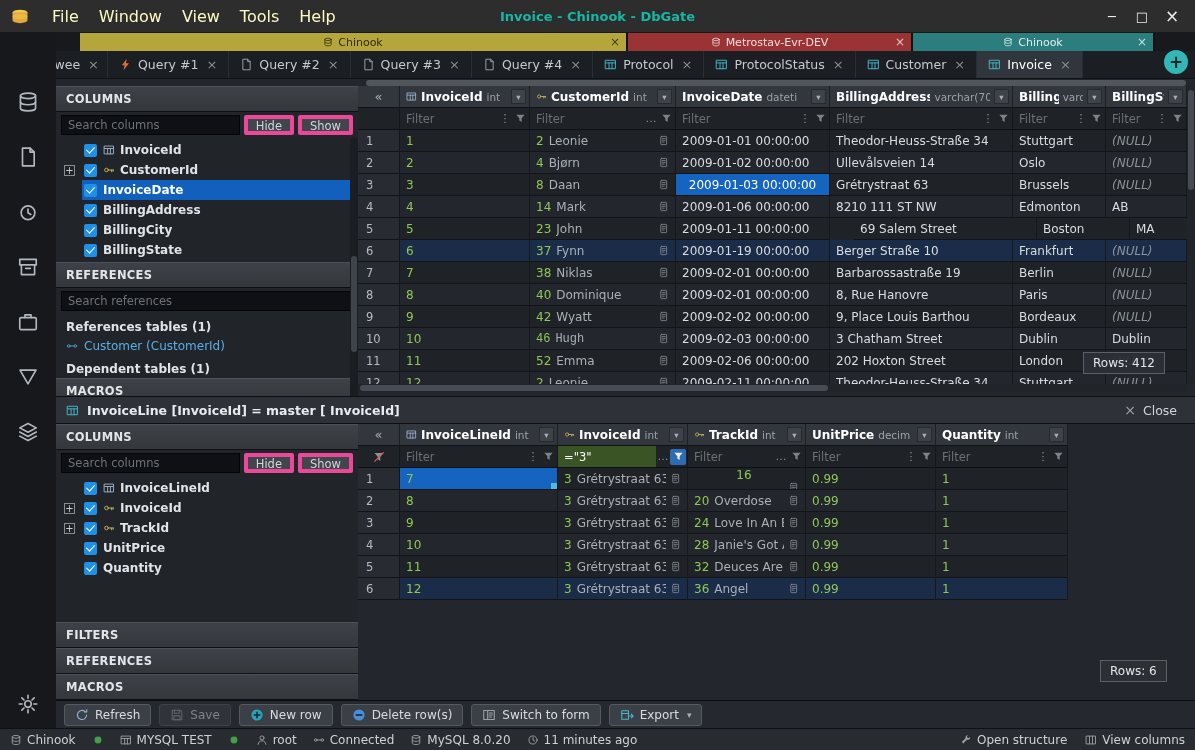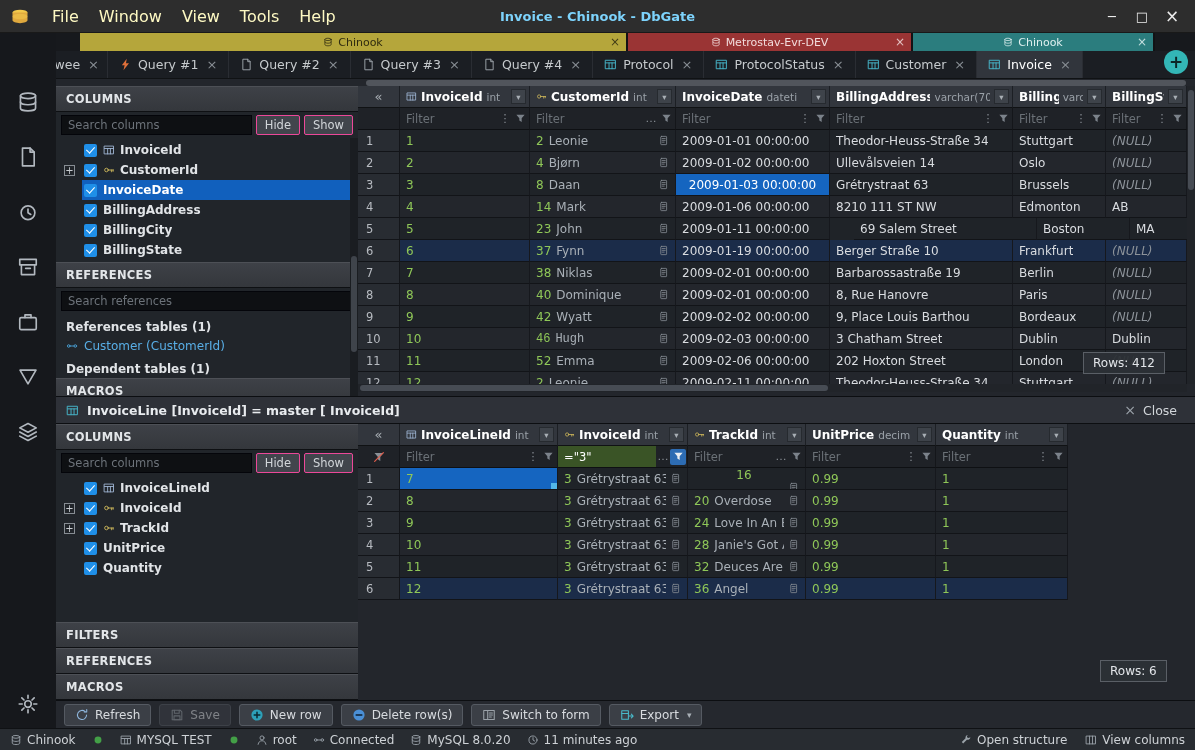--- a/index.html
+++ b/index.html
@@ -7,21 +7,21 @@
 body{position:relative;background:#23262c;font-family:"DejaVu Sans","Liberation Sans",sans-serif;font-size:12px;color:#d6dade;overflow:hidden}
 button{font-family:inherit;cursor:default}
 .icon{display:inline-flex;align-items:center;justify-content:center;flex:0 0 auto}
 .icon svg{display:block}
 
 
 .titlebar{position:absolute;inset:0 0 auto 0;height:33px;background:#2d2d2d;border-bottom:1px solid #191919;display:flex;align-items:center;z-index:8}
 .logo{margin:0 6px 0 10px}
 .menu{display:flex;margin-left:6px}
 .menu-item{padding:2px 10px;font-size:16px;color:#fef9c3}
-.win-title{position:absolute;left:50%;transform:translateX(-50%);font-size:13px;font-weight:bold;color:#7dd3fc;white-space:nowrap}
+.win-title{position:absolute;left:50%;transform:translateX(-50%);font-size:13px;font-weight:bold;color:#14b8a6;white-space:nowrap}
 .win-controls{margin-left:auto;display:flex;align-items:center;margin-right:8px}
 .win-btn{width:30px;text-align:center;font-size:13px;color:#ececec}
 .win-btn.closeb{font-size:17px}
 
 
 .sidebar{position:absolute;left:0;top:33px;width:56px;height:695px;background:#16181c;display:flex;flex-direction:column;align-items:center;padding:58px 0 10px;gap:30px;z-index:4}
 .side-btn{color:#b2b8bf}
 .side-btn.last{margin-top:auto}
 
 
@@ -41,21 +41,21 @@
 .hscroll-top{position:absolute;left:366px;top:80px;width:820px;height:6px;border-radius:3px;background:#51555c;z-index:3}
 
 
 .panel{position:absolute;left:56px;width:302px;background:#21252a;display:flex;flex-direction:column;overflow:hidden;z-index:2}
 .panel-top{top:86px;height:310px}
 .panel-bottom{top:424px;height:276px}
 .sec-header{flex:0 0 26px;display:flex;align-items:center;padding:0 10px;background:linear-gradient(#3e4147,#34373c);border-top:1px solid #4d5056;border-bottom:1px solid #0e1013;font-weight:bold;font-size:11.5px;letter-spacing:.3px;color:#e3e6e9}
 .search-row{flex:0 0 26px;display:flex;align-items:center;gap:4px;padding:3px 5px}
 .search-input{flex:1;min-width:0;height:20px;background:#0e1013;border:1px solid #04050a;color:#cfd3d7;font-size:11.5px;padding:0 6px;font-family:inherit}
 .search-input::placeholder{color:#6d737a}
-.mini-btn{flex:0 0 auto;height:20px;padding:0 8px;background:#41454c;border:1px solid #ec4899;border-radius:2px;color:#d2d6da;font-size:11.5px}
+.mini-btn{flex:0 0 auto;height:20px;padding:0 8px;background:#41454c;border:4px solid #ec4899;border-radius:2px;color:#d2d6da;font-size:11.5px}
 .col-list{padding:2px 0}
 .col-item{display:flex;align-items:center;height:20px;padding:0 6px;font-size:12px;font-weight:bold;color:#e1e4e7}
 .col-item .gutter{width:22px;display:flex;align-items:center;flex:0 0 22px}
 .expander-box{width:11px;height:11px;margin-left:2px;border:1px solid #878d93;color:#c8ccd0;font-size:10px;line-height:9px;text-align:center;font-weight:normal}
 .checkbox{width:13px;height:13px;border-radius:2px;background:#1f8fe8;position:relative;flex:0 0 13px;margin-right:6px}
 .checkbox:after{content:"";position:absolute;left:4px;top:1px;width:4px;height:7px;border:solid #fff;border-width:0 1.8px 1.8px 0;transform:rotate(42deg)}
 .col-item .icon{margin-right:5px}
 .c-key{color:#c9b45a}.c-table{color:#9fb6d4}
 .citem-label{overflow:hidden;white-space:nowrap}
 .col-item.selected{background:linear-gradient(90deg,transparent 0,transparent 26px,#1160bd 26px);color:#fff}

